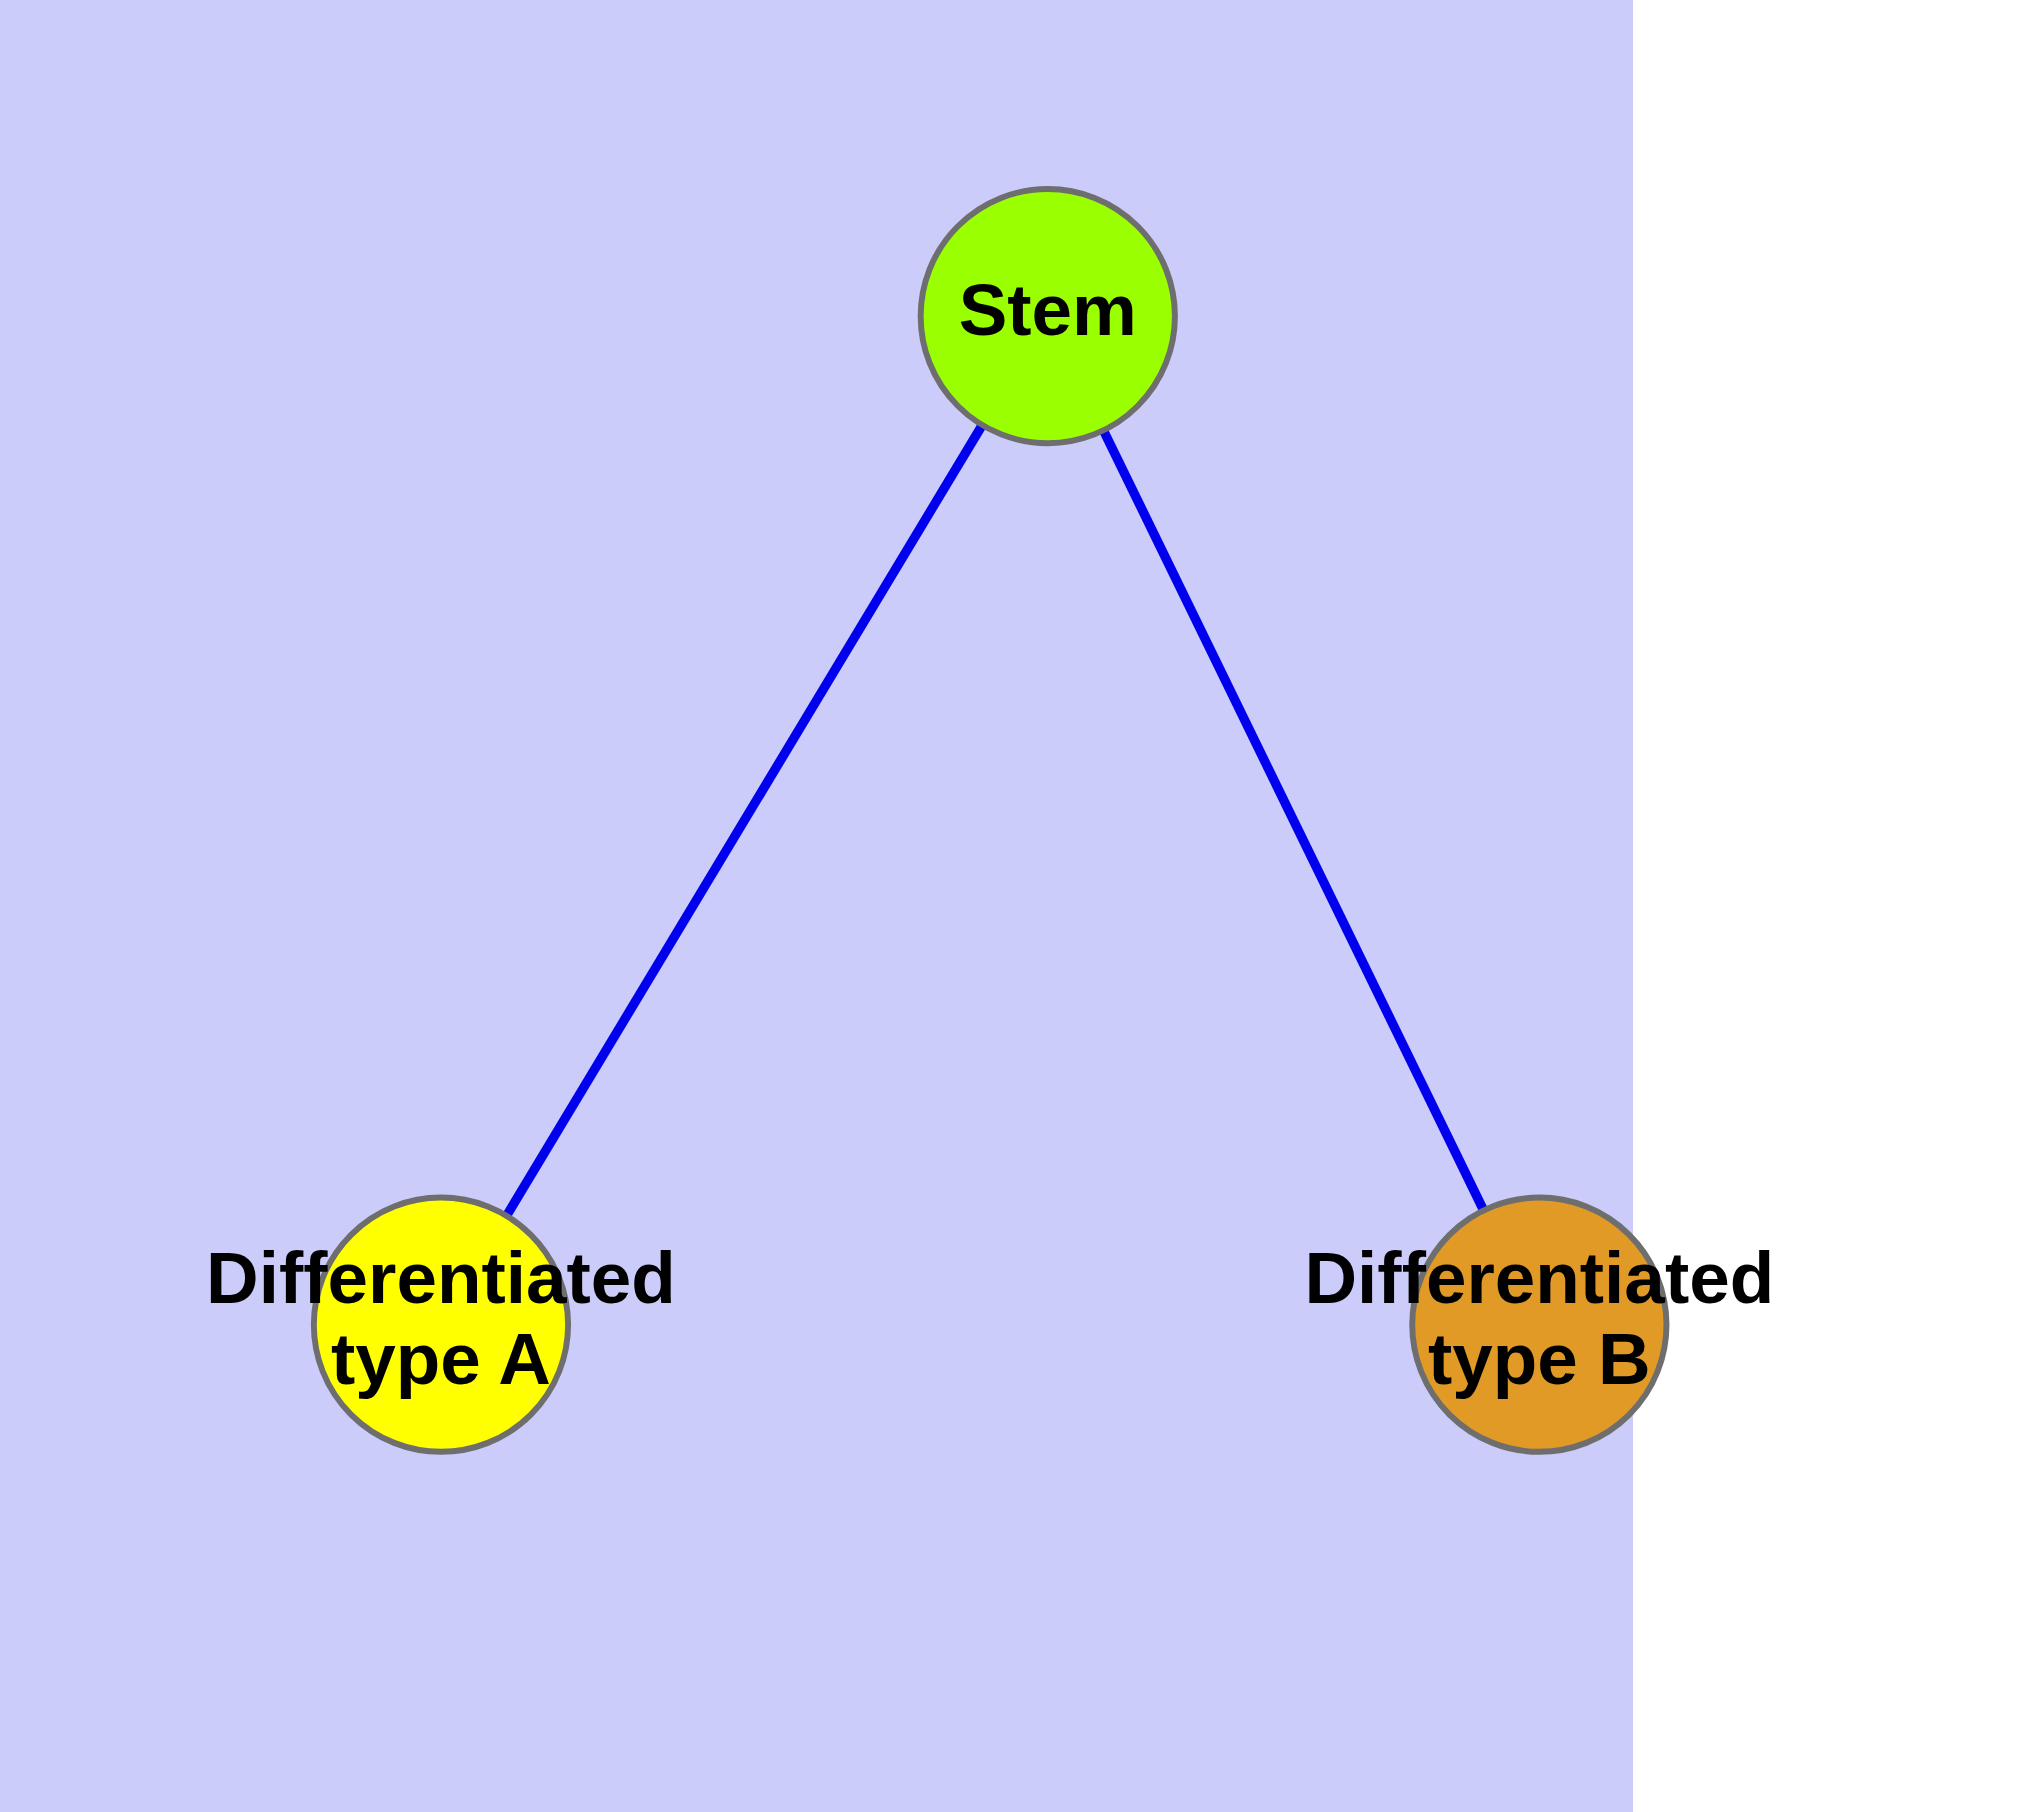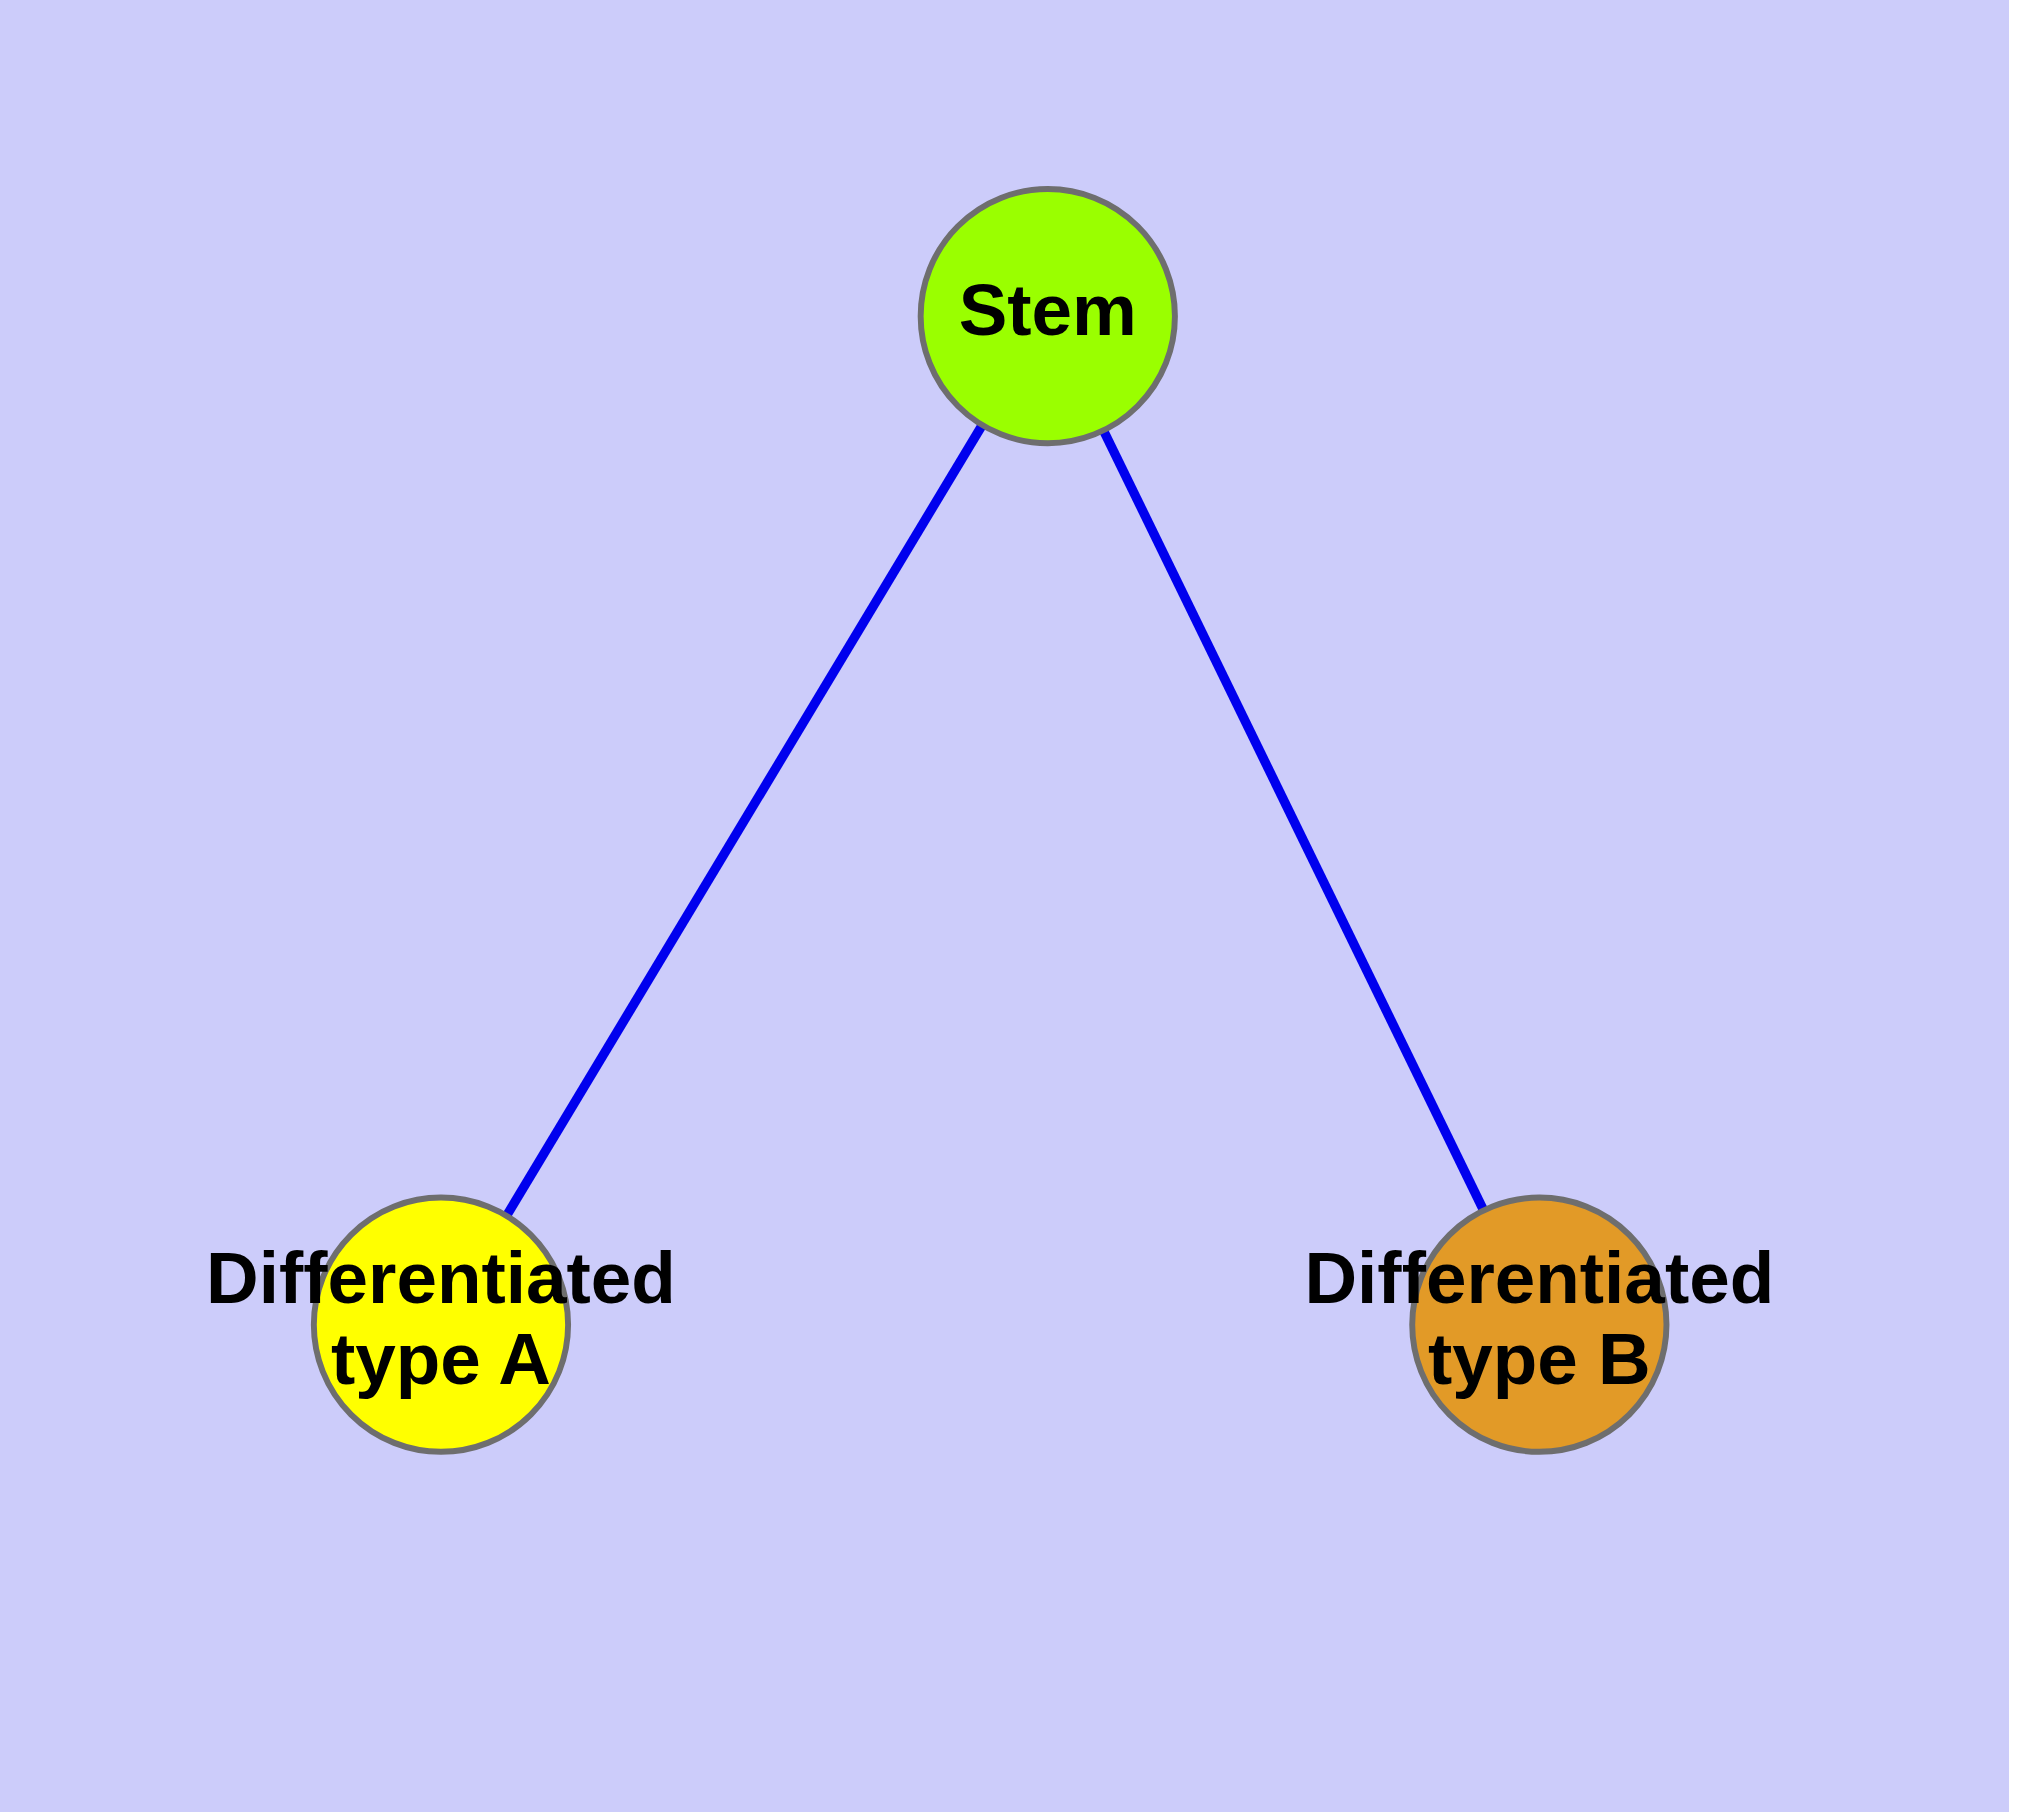--- a/index.html
+++ b/index.html
@@ -7,21 +7,21 @@
     padding: 0;
   }
   body {
     width: 2021px;
     height: 1812px;
     font-family: "Liberation Sans", sans-serif;
     overflow: hidden;
   }
   #diagram-canvas {
     position: relative;
-    width: 2009px;
+    width: 1633px;
     height: 1812px;
     background: #ccccfa;
   }
   #graph-svg {
     position: absolute;
     top: 0;
     left: 0;
     width: 2021px;
     height: 1812px;
     display: block;

